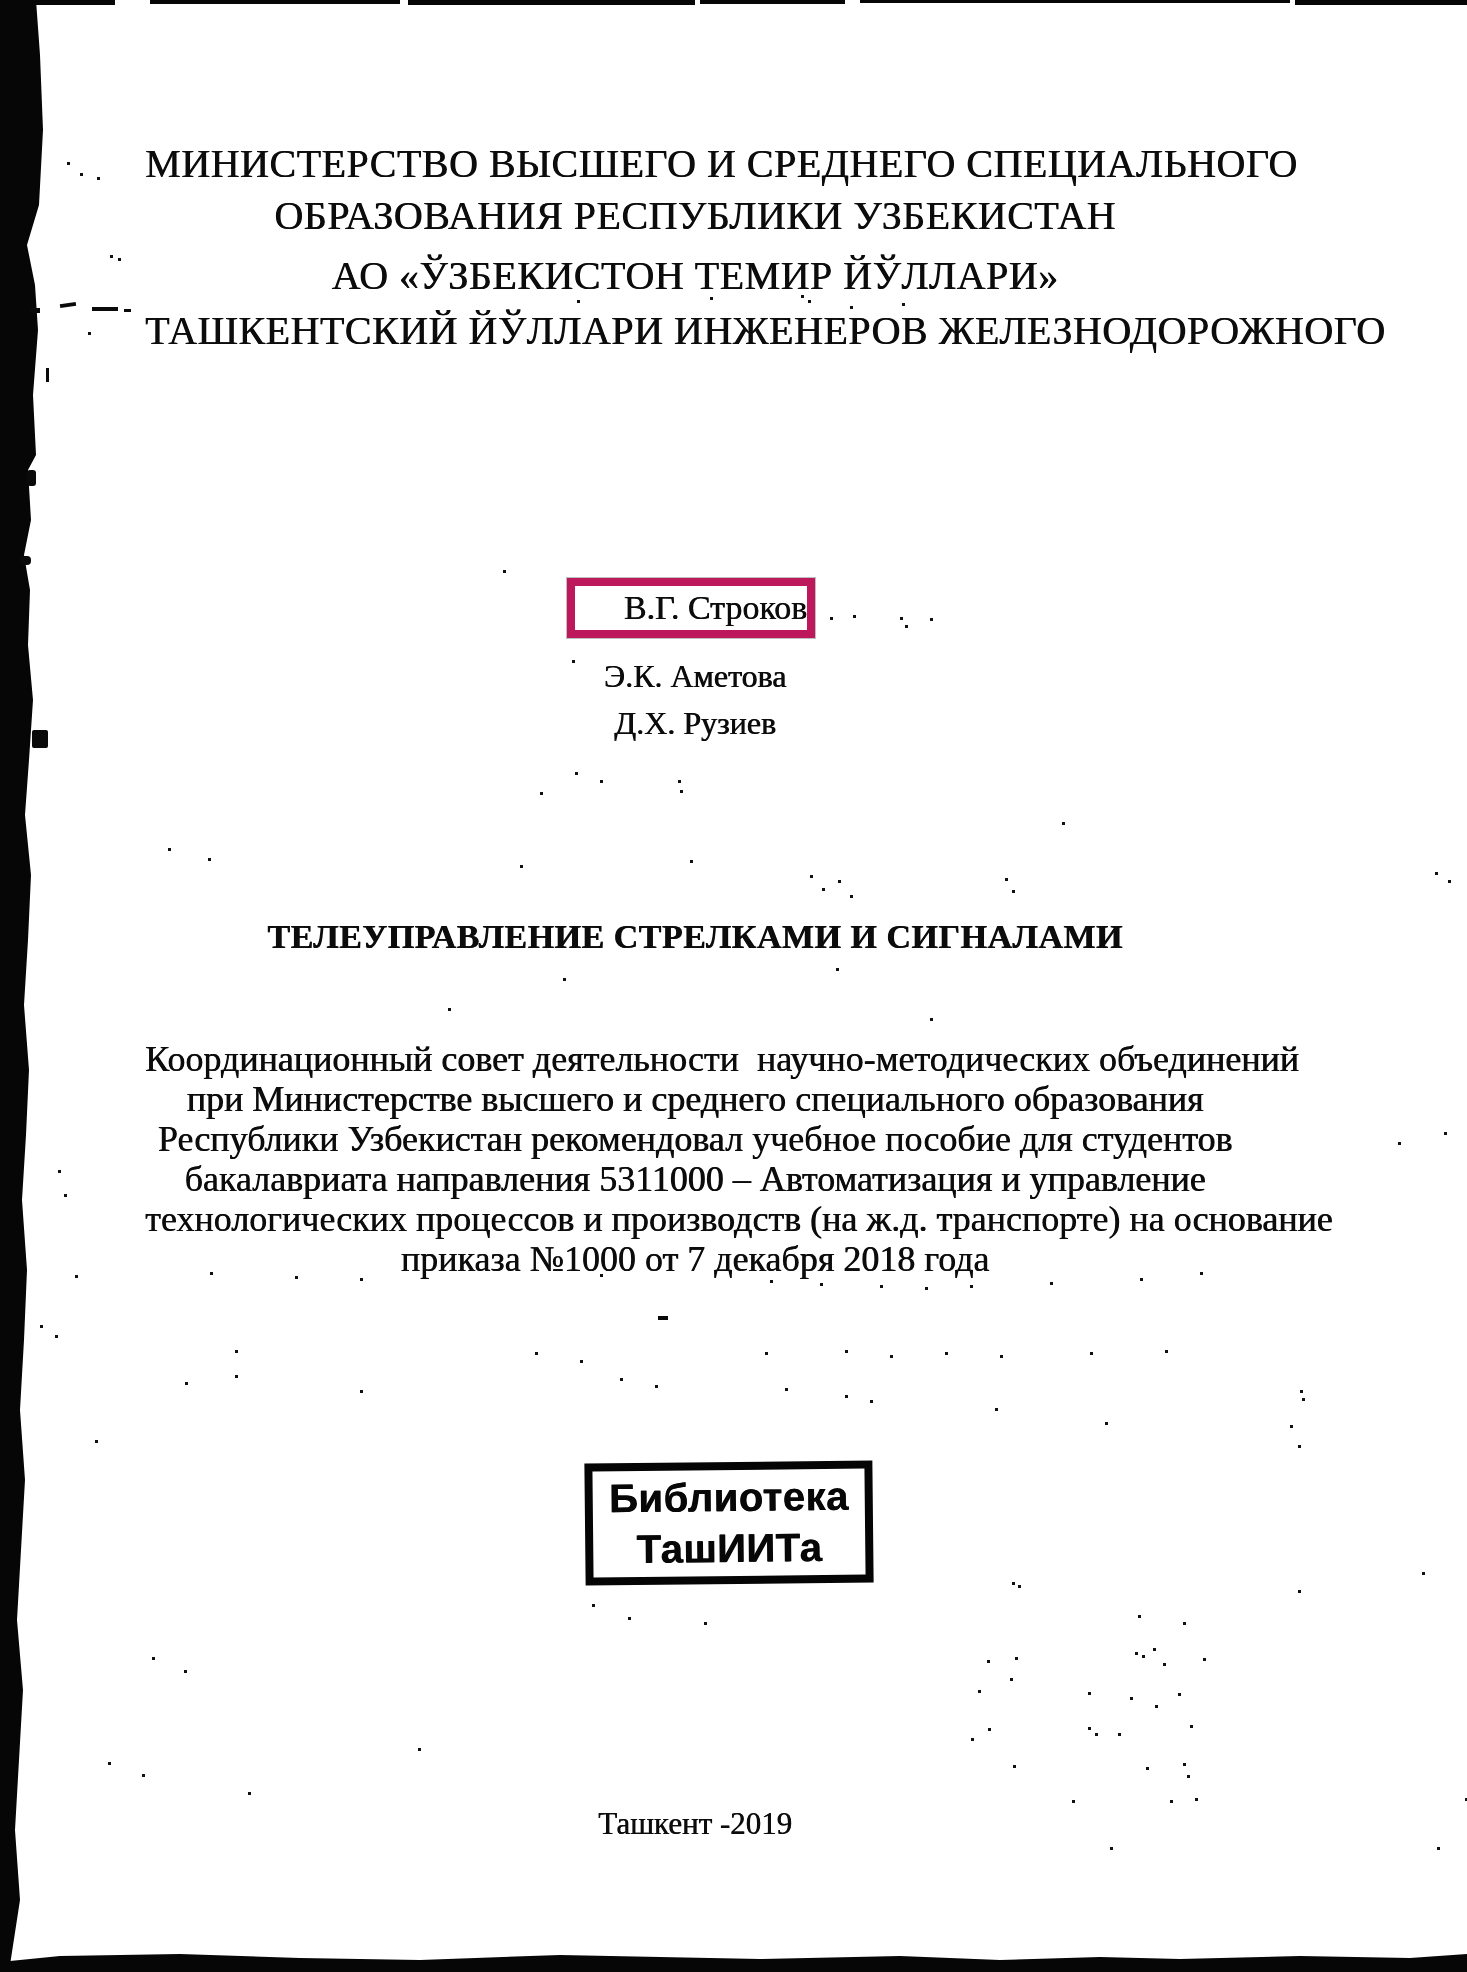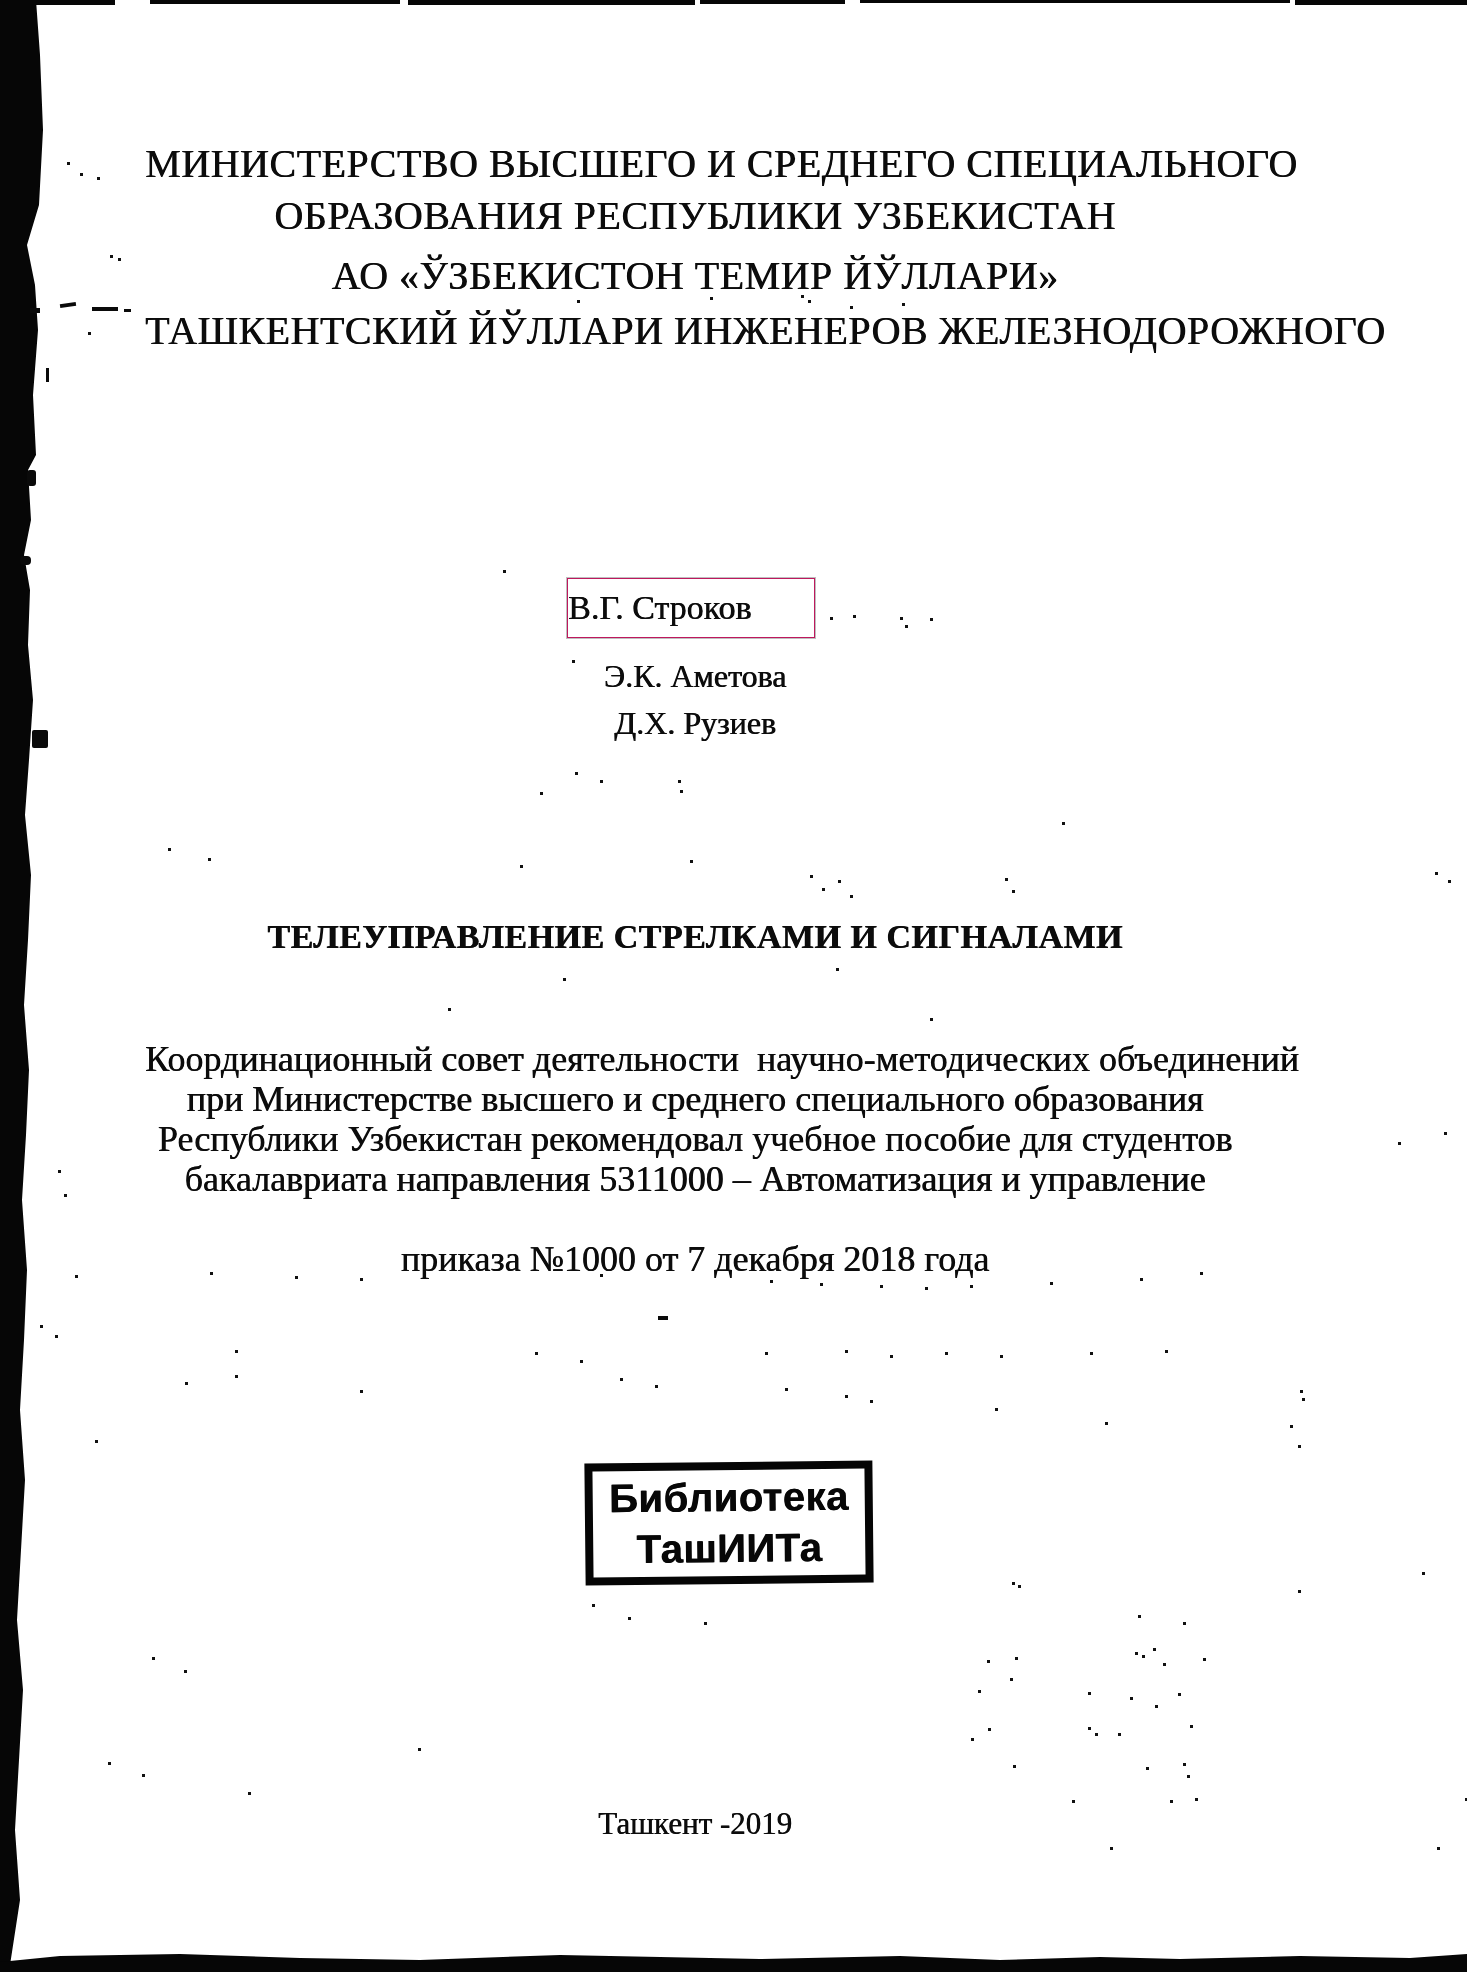--- a/index.html
+++ b/index.html
@@ -15,22 +15,22 @@
   .ink { text-shadow:0.6px 0 0 currentColor; }
   .center-line {
     position:absolute; left:145px; width:1100px;
     text-align:center; white-space:pre; line-height:1;
   }
   .header-line { font-size:40px; letter-spacing:0.5px; }
   .author-line { font-size:32px; }
   .authors-box {
     position:absolute; left:567px; top:578px;
     width:248px; height:60px;
-    border:1px solid #be185d;
-    display:flex; align-items:center; justify-content:flex-start;
+    border:8px solid #be185d;
+    display:flex; align-items:center; justify-content:flex-end;
     box-shadow:0 0 0 1px rgba(0,0,0,0.25);
   }
   .authors-box .name { font-size:34px; line-height:1; }
   .book-title { font-size:34px; font-weight:bold; letter-spacing:0.5px; }
   .approval-line { font-size:36px; }
   .stamp-box {
     position:absolute; left:585px; top:1462px;
     width:288px; height:122px;
     border:8px solid #050505;
     transform:rotate(-0.6deg);
@@ -115,20 +115,21 @@
   </div>
   <div class="center-line author-line ink" style="top:660px">Э.К. Аметова</div>
   <div class="center-line book-title ink" style="top:920px">ТЕЛЕУПРАВЛЕНИЕ СТРЕЛКАМИ И СИГНАЛАМИ</div>
 
   <div class="center-line author-line ink" style="top:707px">Д.Х. Рузиев</div>
 
   <div class="center-line approval-line ink" style="top:1041px">Координационный совет деятельности  научно-методических объединений</div>
   <div class="center-line approval-line ink" style="top:1081px">при Министерстве высшего и среднего специального образования</div>
   <div class="center-line approval-line ink" style="top:1121px">Республики Узбекистан рекомендовал учебное пособие для студентов</div>
   <div class="center-line approval-line ink" style="top:1161px">бакалавриата направления 5311000 – Автоматизация и управление</div>
+  <div class="center-line approval-line ink" style="top:1201px">технологических процессов и производств (на ж.д. транспорте) на основание</div>
   <div class="center-line approval-line ink" style="top:1241px">приказа №1000 от 7 декабря 2018 года</div>
 
   <div class="stamp-box">
     <div class="stamp-line">Библиотека</div>
     <div class="stamp-line">ТашИИТа</div>
   </div>
 
   <div class="center-line imprint-line ink" style="top:1808px">Ташкент -2019</div>
 
   <div class="left-edge"></div>

